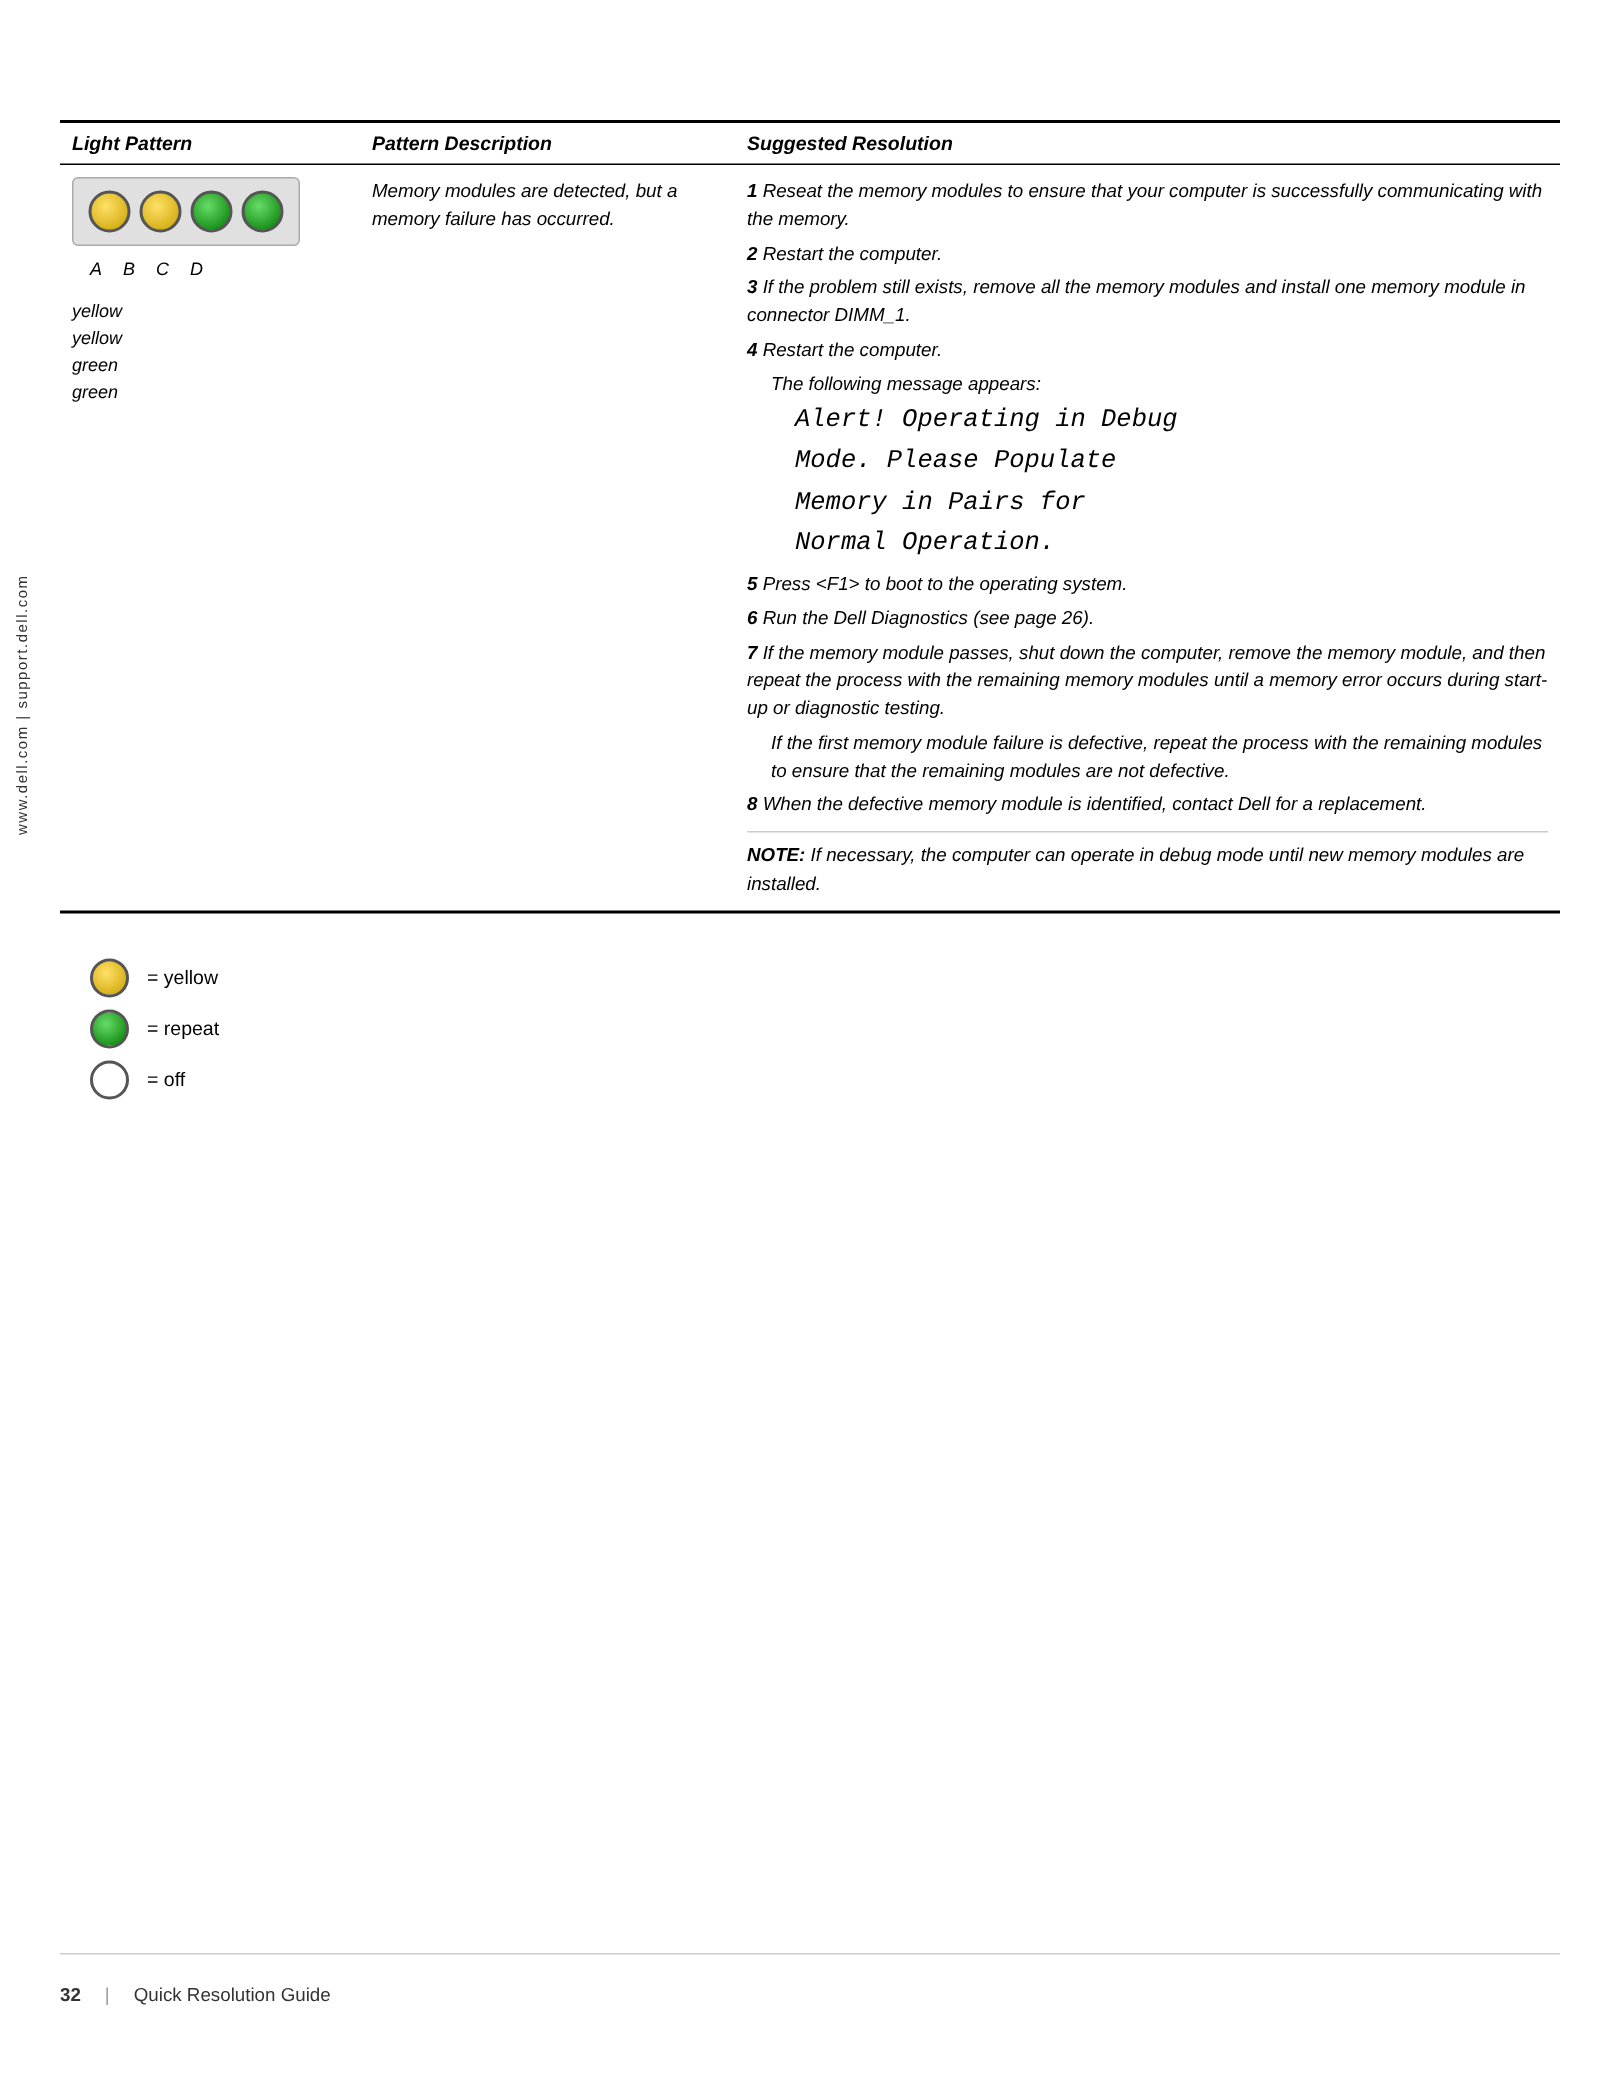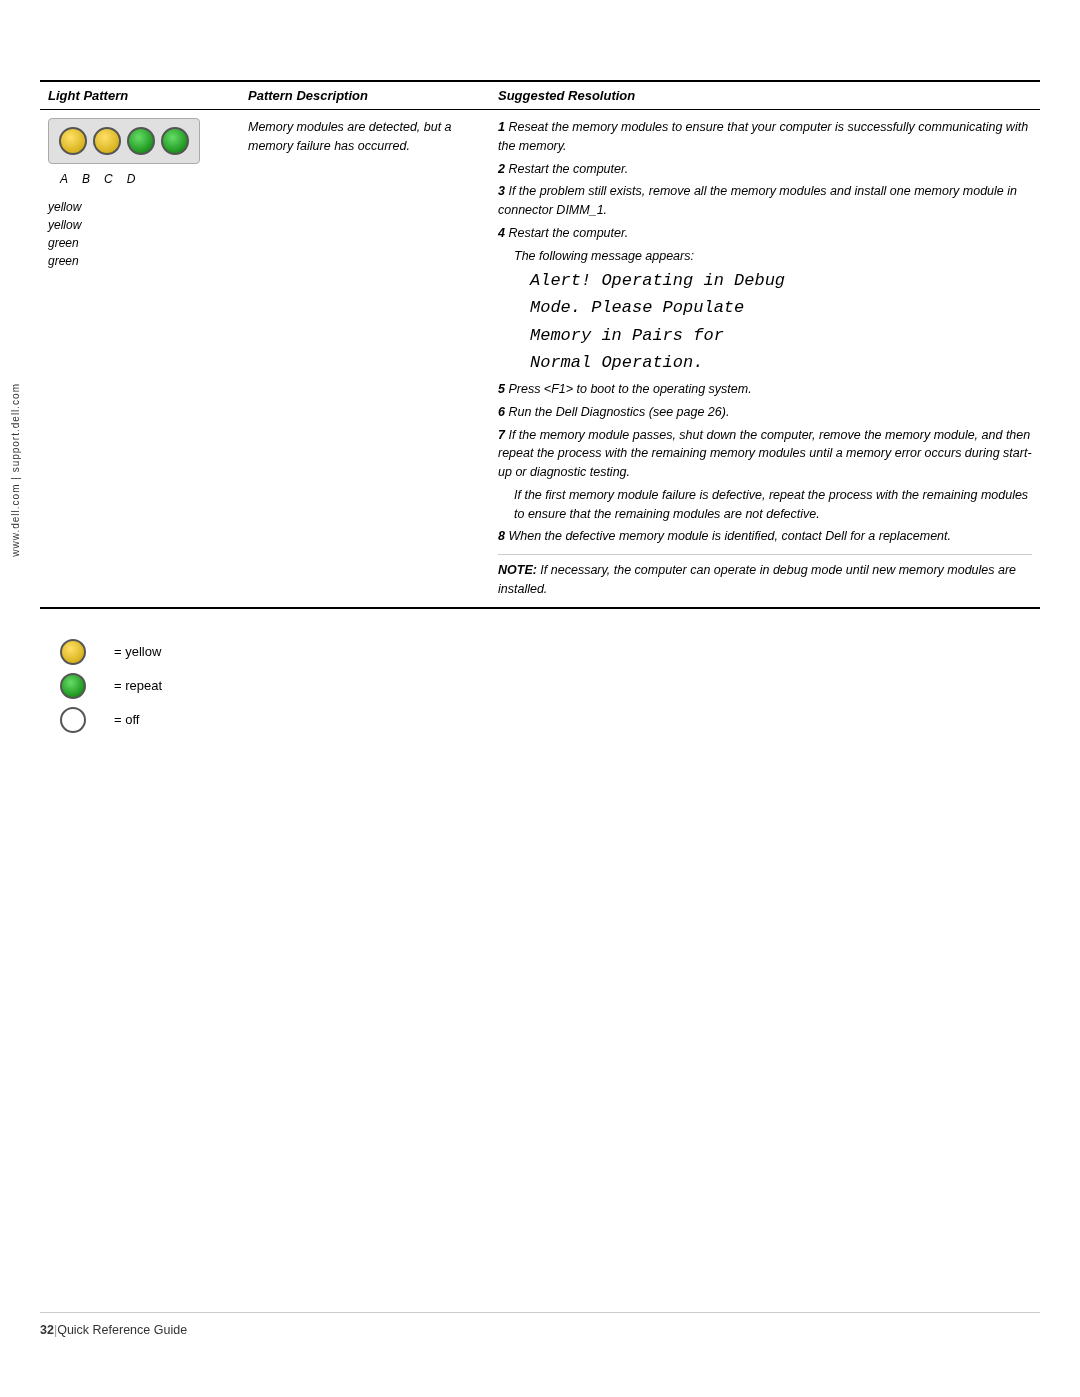--- a/index.html
+++ b/index.html
@@ -137,21 +137,21 @@
     }
 
     
     .legend {
       margin-top: 30px;
       margin-left: 20px;
     }
     .legend-item {
       display: flex;
       align-items: center;
-      gap: 28px;
+      gap: 12px;
       margin-bottom: 8px;
     }
     .legend-dot {
       width: 26px;
       height: 26px;
       border-radius: 50%;
       border: 2px solid #555;
       flex-shrink: 0;
     }
     .legend-dot-yellow { background: radial-gradient(circle at 40% 35%, #ffe066, #c8a000); }
@@ -162,24 +162,25 @@
     }
 
     
     .footer {
       position: absolute;
       bottom: 60px;
       left: 40px;
       right: 40px;
       display: flex;
       align-items: flex-end;
+      gap: 16px;
       font-size: 12.5px;
       color: #333;
       border-top: 1px solid #ccc;
-      padding-top: 10px;
+      padding-top: 20px;
     }
     .footer-page {
       font-weight: bold;
     }
     .footer-sep {
       color: #999;
     }
   </style>
 </head>
 <body>
@@ -289,14 +290,14 @@
       <div class="legend-dot legend-dot-off"></div>
       <span class="legend-label">= off</span>
     </div>
   </div>
 
 </div>
 
 <div class="footer">
   <span class="footer-page">32</span>
   <span class="footer-sep">|</span>
-  <span>Quick Reference Guide</span>
+  <span>Quick Resolution Guide</span>
 </div>
 
 </body></html>

